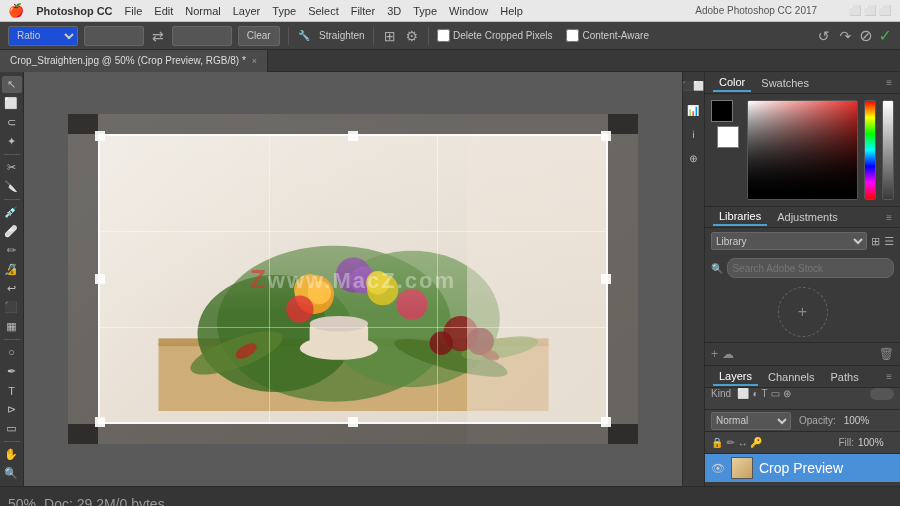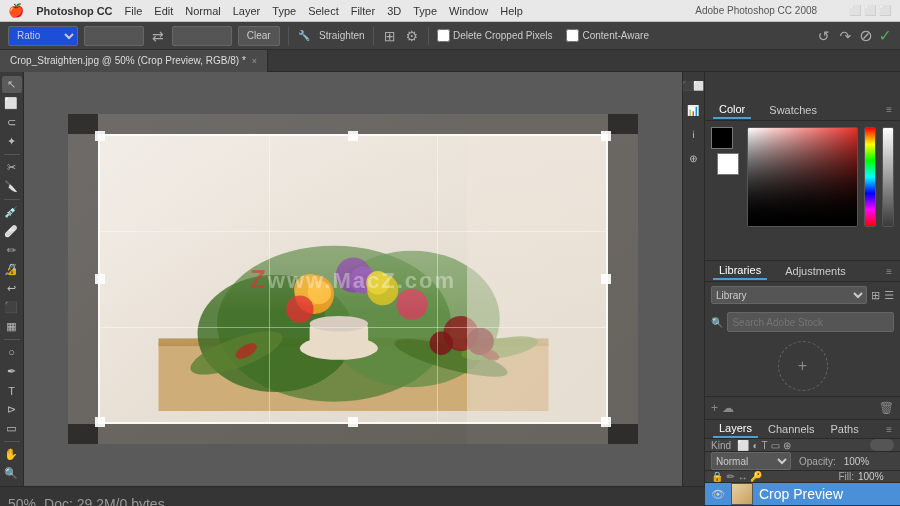--- a/index.html
+++ b/index.html
@@ -307,23 +307,22 @@
       flex-direction: column;
     }
 
     
     .panel-header {
       height: 22px;
       background: #3a3a3a;
       display: flex;
       align-items: center;
       padding: 0 8px;
-      gap: 12px;
+      gap: 4px;
       border-bottom: 1px solid #2a2a2a;
-      margin-top: 27px;
     }
     .panel-tab {
       font-size: 11px;
       color: #ccc;
       padding: 2px 6px;
       cursor: pointer;
     }
     .panel-tab.active {
       color: #fff;
       border-bottom: 2px solid #4a9fd4;
@@ -400,21 +399,21 @@
     .libraries-panel {
       border-top: 1px solid #2a2a2a;
     }
     .lib-search {
       height: 20px;
       background: #555;
       border: 1px solid #666;
       color: #ccc;
       font-size: 10px;
       padding: 0 4px;
-      border-radius: 2px;
+      border-radius: 8px;
       width: 100%;
     }
     .lib-search-wrap {
       padding: 4px 6px;
       display: flex;
       align-items: center;
       gap: 4px;
     }
     .lib-search-icon {
       color: #888;
@@ -473,21 +472,21 @@
       color: #ccc;
       padding: 2px 6px;
       cursor: pointer;
     }
     .layers-tab.active { color: #fff; border-bottom: 2px solid #4a9fd4; }
 
     .layers-filter-row {
       height: 22px;
       background: #404040;
       display: flex;
-      align-items: flex-end;
+      align-items: flex-start;
       padding: 0 6px;
       gap: 4px;
       border-bottom: 1px solid #2a2a2a;
     }
     .kind-label {
       font-size: 10px;
       color: #aaa;
     }
     .filter-icons {
       display: flex;
@@ -623,21 +622,21 @@
   <span class="menu-item">Normal</span>
   <span class="menu-item">Layer</span>
   <span class="menu-item">Type</span>
   <span class="menu-item">Select</span>
   <span class="menu-item">Filter</span>
   <span class="menu-item">3D</span>
   <span class="menu-item">Type</span>
   <span class="menu-item">Window</span>
   <span class="menu-item">Help</span>
   <span style="flex:1;"></span>
-  <span style="font-size:10px;color:#555;">Adobe Photoshop CC 2008</span>
+  <span style="font-size:10px;color:#555;">Adobe Photoshop CC 2017</span>
   <span style="display:flex;gap:8px;margin-left:20px;">
     <span style="color:#555;font-size:10px;">⬜ ⬜ ⬜</span>
   </span>
 </div>
 
 <div id="main-toolbar">
 
   <select class="toolbar-select">
     <option>Ratio</option>
   </select>

